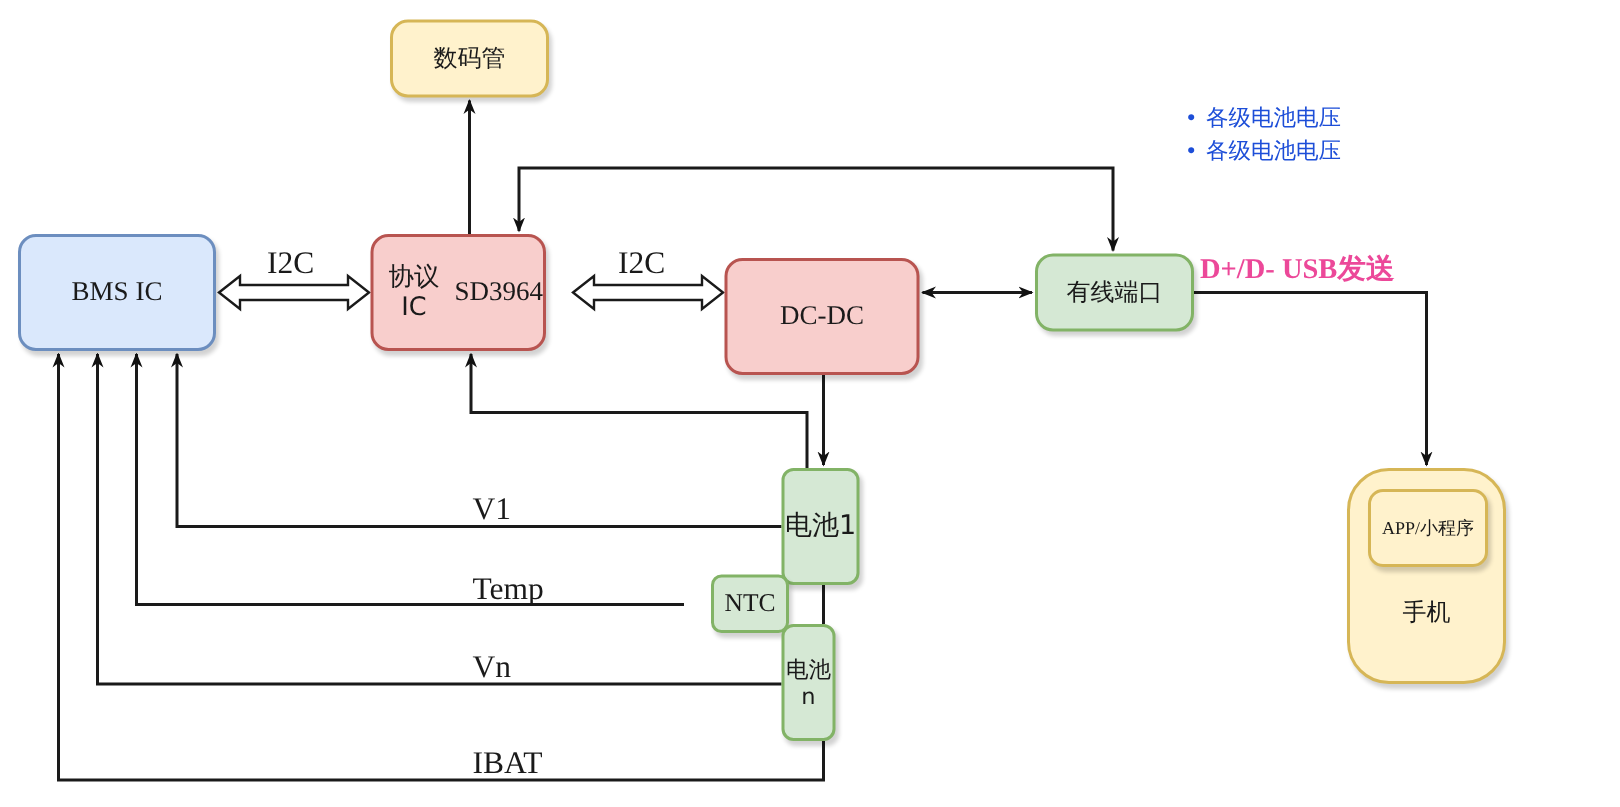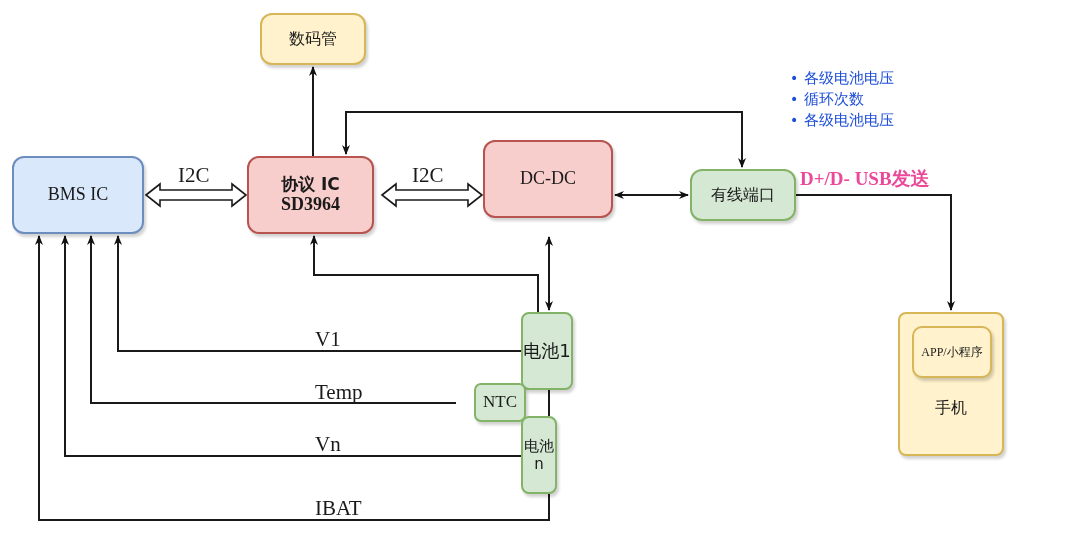--- a/index.html
+++ b/index.html
@@ -61,26 +61,26 @@
   <g fill="#ffffff" stroke="#1a1a1a" stroke-width="1.6">
     <path d="M146,195 L160,184 L160,190 L232,190 L232,184 L246,195 L232,206 L232,200 L160,200 L160,206 Z"></path>
     <path d="M382,195 L396,184 L396,190 L468,190 L468,184 L482,195 L468,206 L468,200 L396,200 L396,206 Z"></path>
   </g>
 </svg>
 
 <div class="box blue" style="left:12px;top:156px;width:132px;height:78px;font-size:18px;">
   <span>BMS IC</span>
 </div>
 
-<div class="box red" style="left:247px;top:156px;width:127px;height:78px;font-size:18px;flex-direction:column;font-weight:bold;">
+<div class="box red" style="left:247px;top:156px;width:117px;height:78px;font-size:18px;flex-direction:row;">
   <span class="cjk" style="font-size:17px;">协议 IC</span>
   <span>SD3964</span>
 </div>
 
-<div class="box red" style="left:483px;top:140px;width:130px;height:78px;font-size:18px;">
+<div class="box red" style="left:483px;top:172px;width:130px;height:78px;font-size:18px;">
   <span>DC-DC</span>
 </div>
 
 <div class="box green cjk" style="left:690px;top:169px;width:106px;height:52px;font-size:16px;">
   <span>有线端口</span>
 </div>
 
 <div class="box yellow cjk" style="left:260px;top:13px;width:106px;height:52px;font-size:16px;">
   <span>数码管</span>
 </div>
@@ -90,33 +90,32 @@
 </div>
 
 <div class="box green" style="left:474px;top:383px;width:52px;height:39px;font-size:17px;border-radius:7px;">
   <span>NTC</span>
 </div>
 
 <div class="box green" style="left:521px;top:416px;width:36px;height:78px;font-size:16px;border-radius:8px;">
   <span class="cjk" style="font-size:15px;">电池n</span>
 </div>
 
-<div class="box yellow" style="left:898px;top:312px;width:106px;height:144px;border-radius:8px;display:block;">
+<div class="box yellow" style="left:898px;top:312px;width:106px;height:144px;border-radius:28px;display:block;">
   <div class="box yellow" style="left:12px;top:12px;width:80px;height:52px;font-size:12px;border-radius:10px;">
     <span>APP/小程序</span>
   </div>
   <div class="cjk" style="position:absolute;left:0;right:0;top:84px;text-align:center;font-size:16px;">手机</div>
 </div>
 
 <span class="lbl" style="left:178px;top:163px;">I2C</span>
 <span class="lbl" style="left:412px;top:163px;">I2C</span>
 <span class="lbl" style="left:315px;top:327px;">V1</span>
 <span class="lbl" style="left:315px;top:380px;">Temp</span>
 <span class="lbl" style="left:315px;top:432px;">Vn</span>
 <span class="lbl" style="left:315px;top:496px;">IBAT</span>
 
 <ul class="bullets">
   <li>各级电池电压</li>
-  <li>循环次数</li>
   <li>各级电池电压</li>
 </ul>
 
 <span class="usb">D+/D-  USB发送</span>
 
 </body></html>

